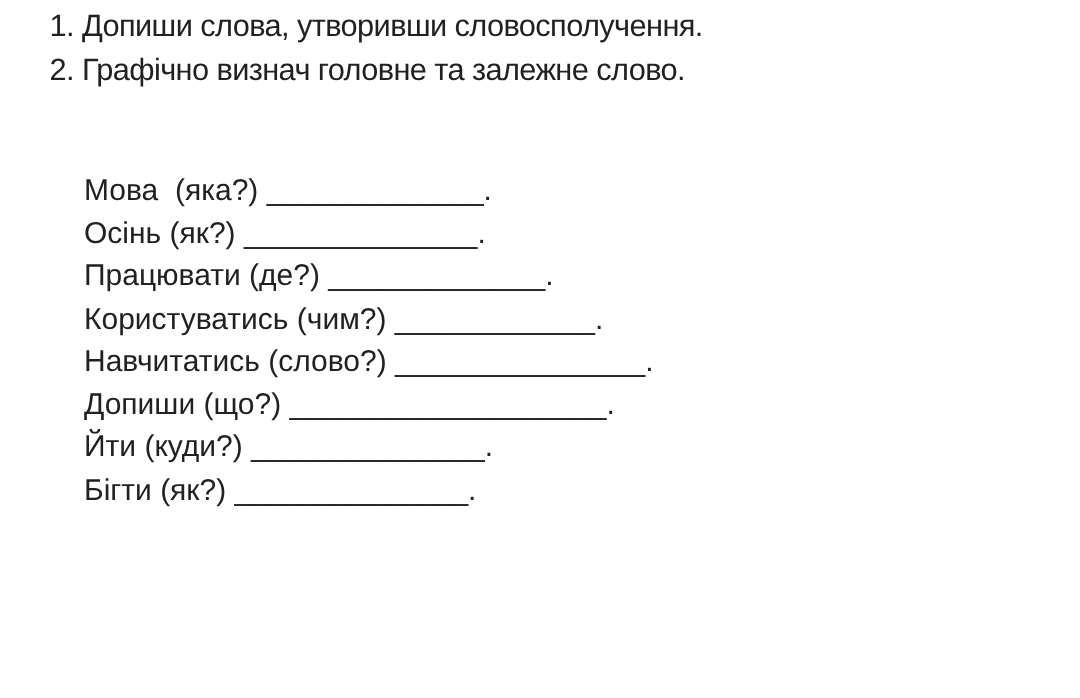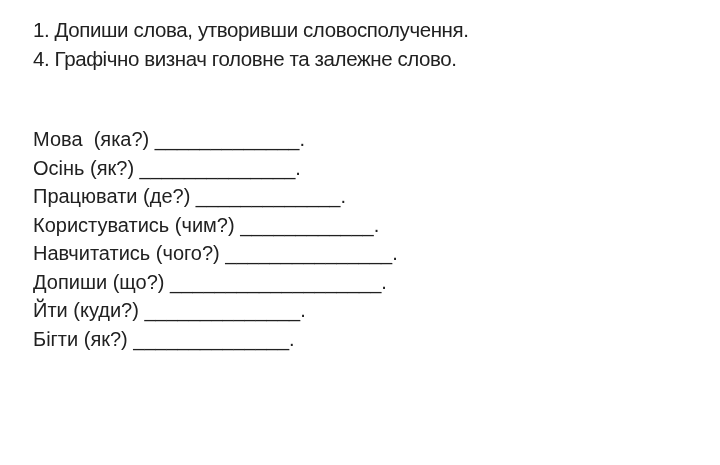--- a/index.html
+++ b/index.html
@@ -6,21 +6,21 @@
     margin: 0;
     padding: 0;
     background: #ffffff;
   }
   .page {
     position: relative;
     width: 720px;
     height: 465px;
     background: #ffffff;
     box-sizing: border-box;
-    padding: 15px 30px 0 33px;
+    padding: 3px 30px 0 33px;
     overflow: hidden;
     font-family: "Liberation Sans", "DejaVu Sans", sans-serif;
     color: #212121;
   }
   .instructions {
     width: 590px;
     font-size: 20.5px;
     line-height: 29px;
     letter-spacing: -0.4px;
   }
@@ -30,36 +30,37 @@
     white-space: pre-wrap;
   }
   .exercise {
     margin-top: 52px;
     font-size: 20px;
     line-height: 28.5px;
     letter-spacing: 0;
   }
   .exercise .line {
     white-space: pre;
+    margin-left: 23px;
   }
 </style>
 </head>
 <body>
 
 <div class="page">
 
   <div class="instructions">
     <p>1. Допиши слова, утворивши словосполучення.</p>
-    <p>4. Графічно визнач головне та залежне слово.</p>
+    <p>2. Графічно визнач головне та залежне слово.</p>
   </div>
 
   <div class="exercise">
     <div class="line">Мова  (яка?) _____________.</div>
     <div class="line">Осінь (як?) ______________.</div>
     <div class="line">Працювати (де?) _____________.</div>
     <div class="line">Користуватись (чим?) ____________.</div>
-    <div class="line">Навчитатись (чого?) _______________.</div>
+    <div class="line">Навчитатись (слово?) _______________.</div>
     <div class="line">Допиши (що?) ___________________.</div>
     <div class="line">Йти (куди?) ______________.</div>
     <div class="line">Бігти (як?) ______________.</div>
   </div>
 
 </div>
 
 </body></html>

